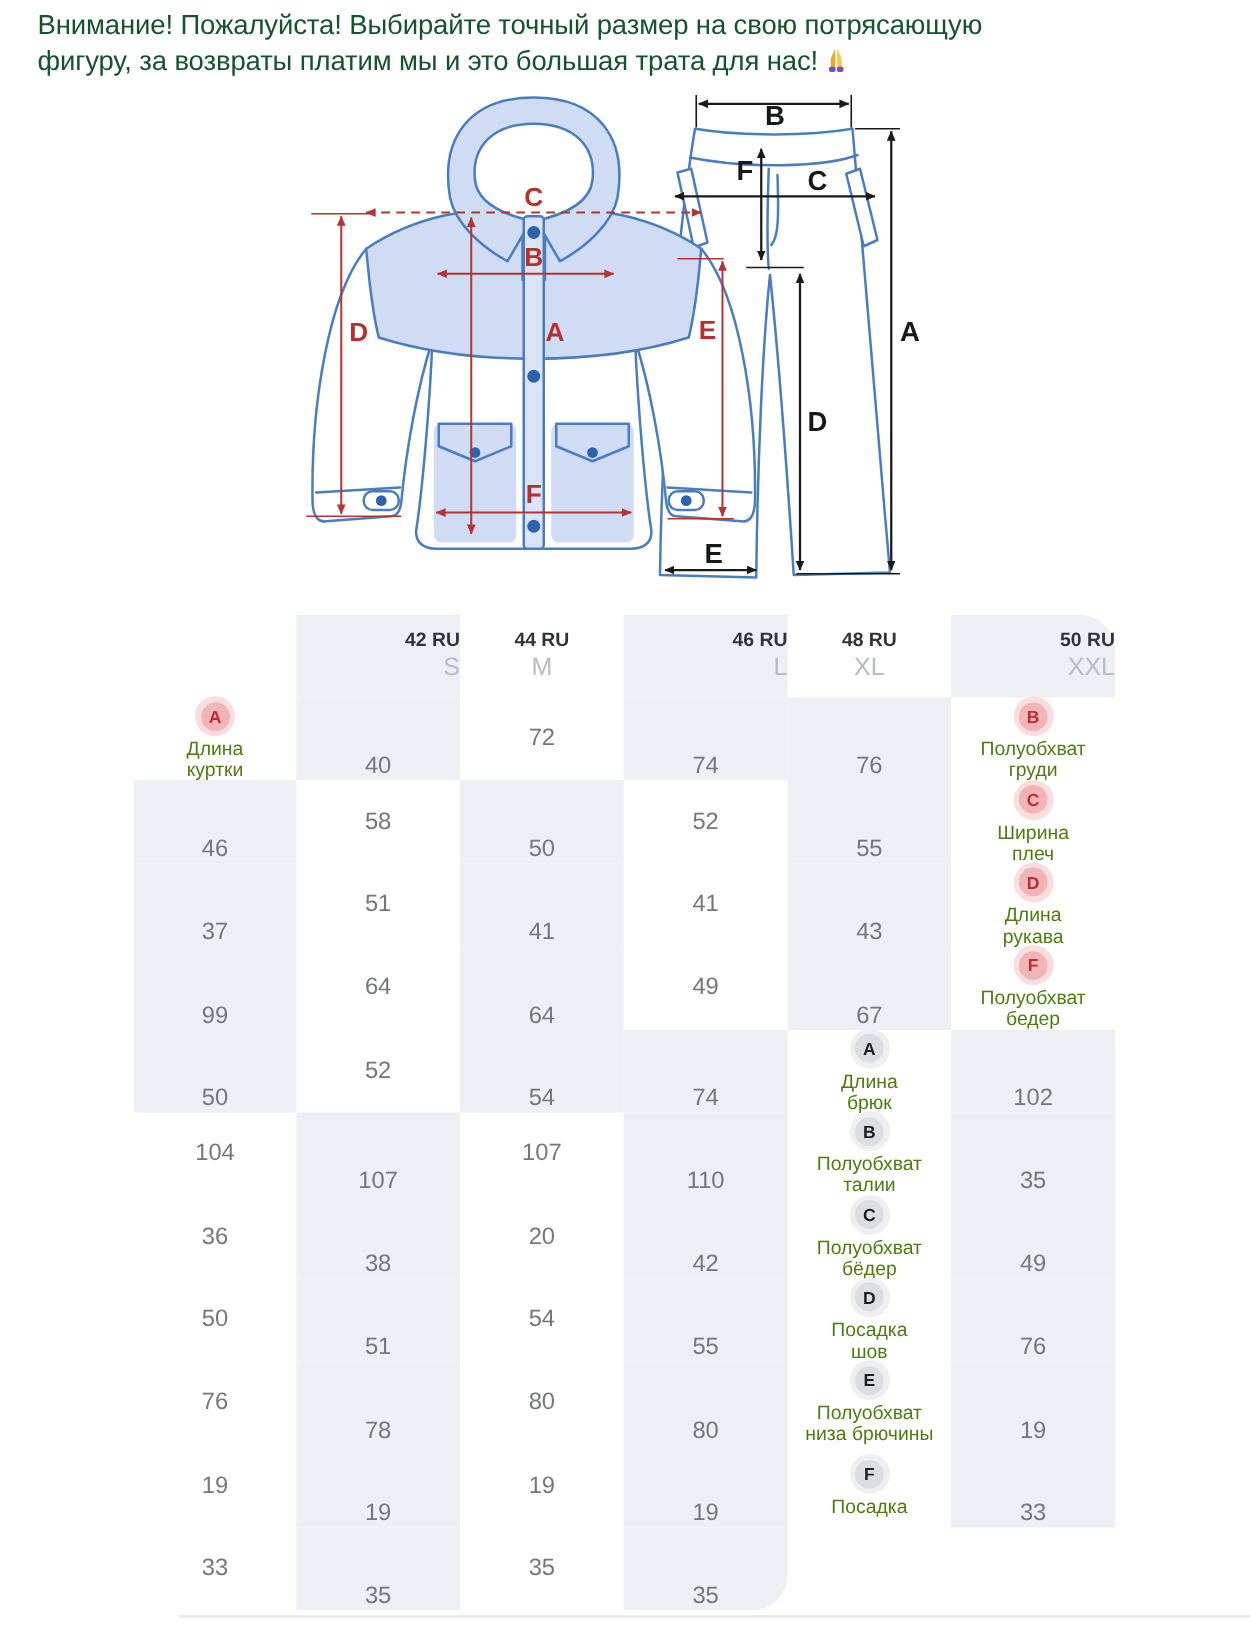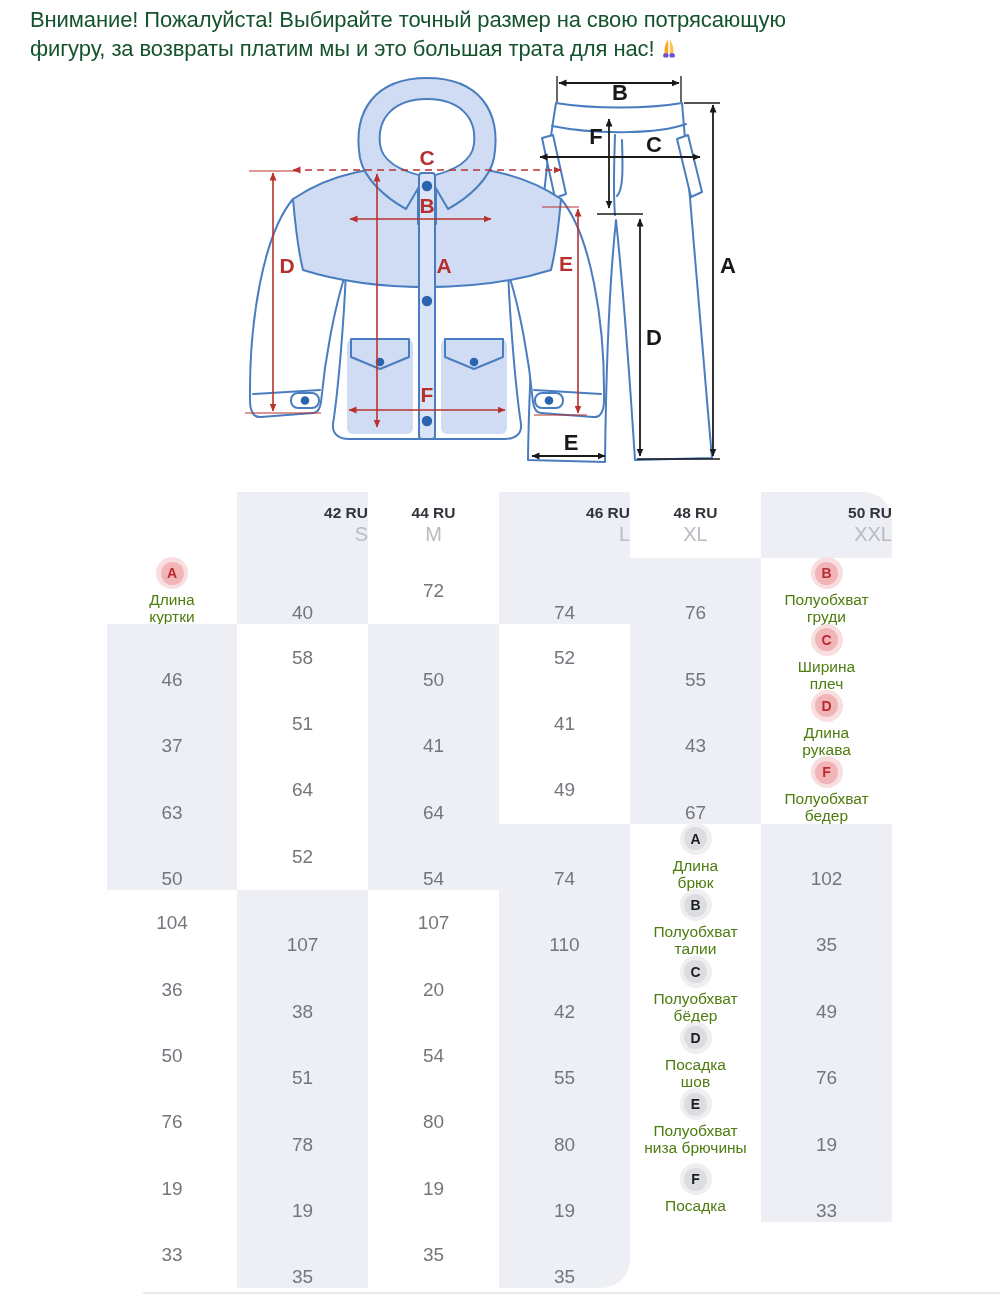--- a/index.html
+++ b/index.html
@@ -207,21 +207,21 @@
     <div class="cell val striped">41</div>
     <div class="cell val">41</div>
     <div class="cell val striped">43</div>
     <div class="cell labelcell">
       <div class="badge jacket">
         <div class="inner">D</div>
       </div>
       <div class="mlabel">Длина
 рукава</div>
     </div>
-    <div class="cell val striped">63</div>
+    <div class="cell val striped">99</div>
     <div class="cell val">64</div>
     <div class="cell val striped">64</div>
     <div class="cell val">49</div>
     <div class="cell val striped">67</div>
     <div class="cell labelcell">
       <div class="badge jacket">
         <div class="inner">F</div>
       </div>
       <div class="mlabel">Полуобхват
 бедер</div>

